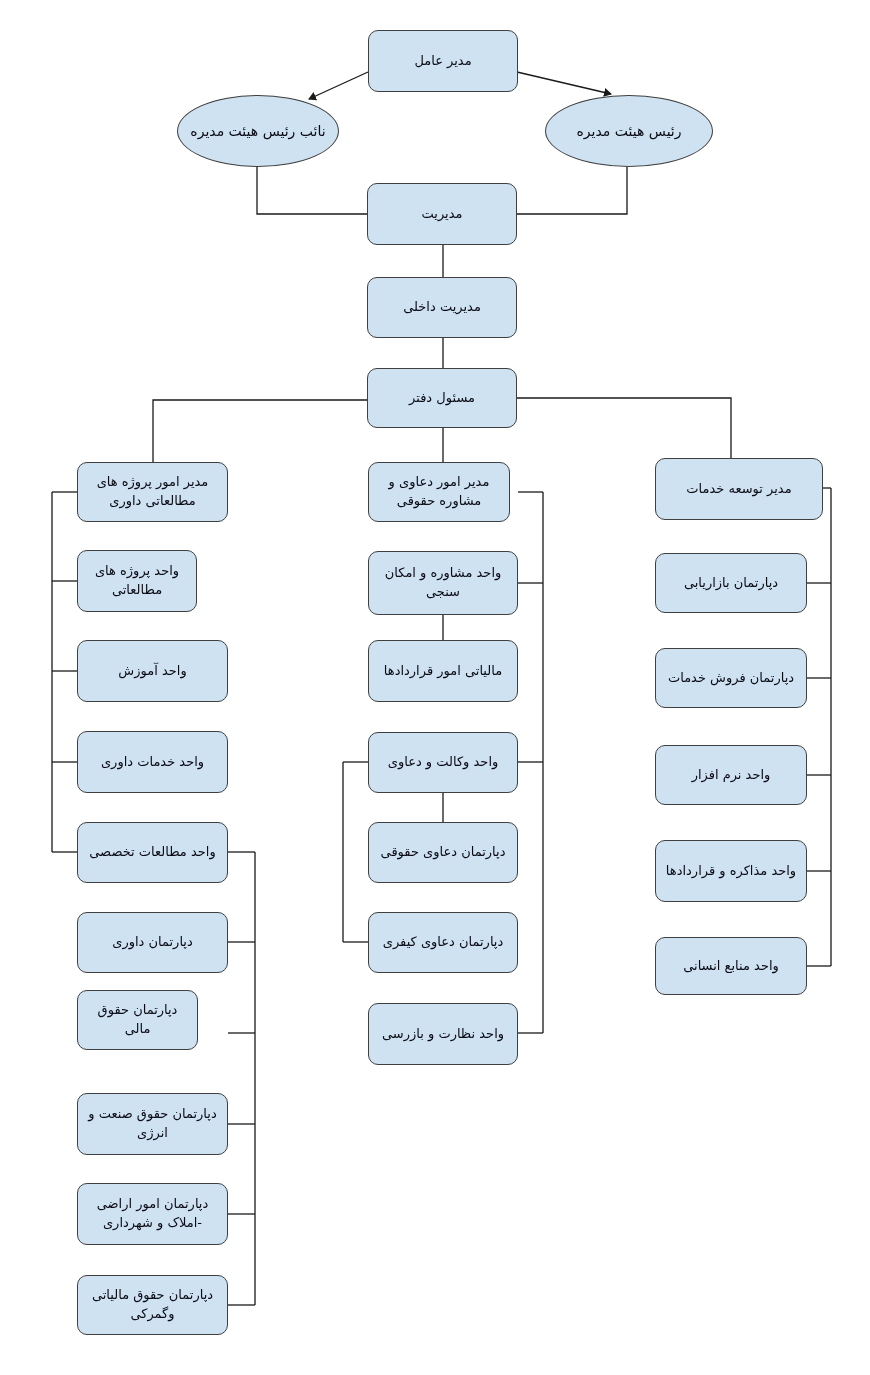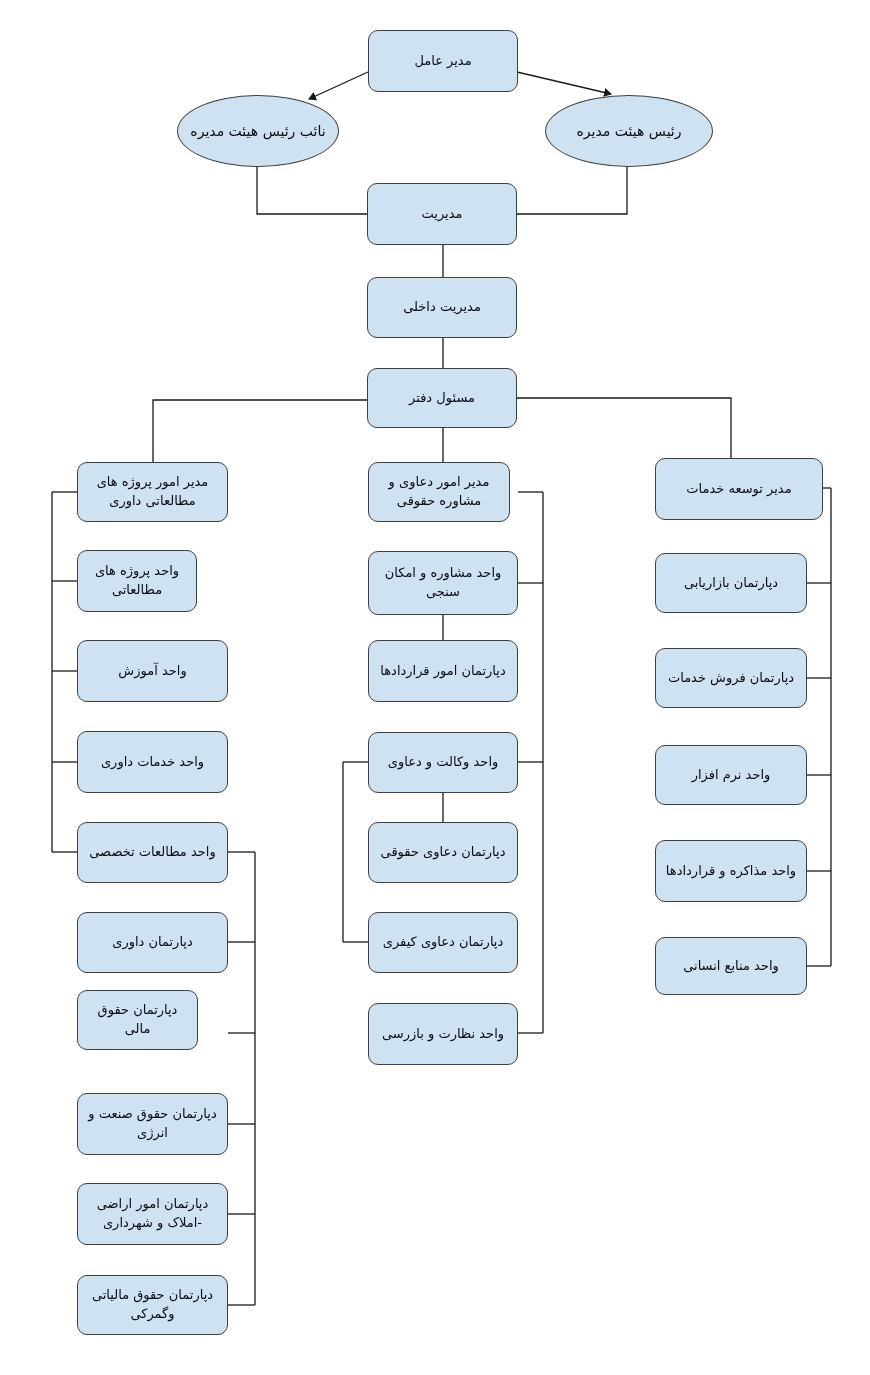--- a/index.html
+++ b/index.html
@@ -144,21 +144,21 @@
   <div class="node n-l3">واحد خدمات داوری</div>
   <div class="node n-l4">واحد مطالعات تخصصی</div>
   <div class="node n-l5">دپارتمان داوری</div>
   <div class="node n-l6">دپارتمان حقوق مالی</div>
   <div class="node n-l7">دپارتمان حقوق صنعت و انرژی</div>
   <div class="node n-l8">دپارتمان امور اراضی -املاک و شهرداری</div>
   <div class="node n-l9">دپارتمان حقوق مالیاتی وگمرکی</div>
 
   <div class="node n-m0">مدیر امور دعاوی و مشاوره حقوقی</div>
   <div class="node n-m1">واحد مشاوره و امکان سنجی</div>
-  <div class="node n-m2">دپارتمان امور قراردادها</div>
+  <div class="node n-m2">مالیاتی امور قراردادها</div>
   <div class="node n-m3">واحد وکالت و دعاوی</div>
   <div class="node n-m4">دپارتمان دعاوی حقوقی</div>
   <div class="node n-m5">دپارتمان دعاوی کیفری</div>
   <div class="node n-m6">واحد نظارت و بازرسی</div>
 
   <div class="node n-r0">مدیر توسعه خدمات</div>
   <div class="node n-r1">دپارتمان بازاریابی</div>
   <div class="node n-r2">دپارتمان فروش خدمات</div>
   <div class="node n-r3">واحد نرم افزار</div>
   <div class="node n-r4">واحد مذاکره و قراردادها</div>

